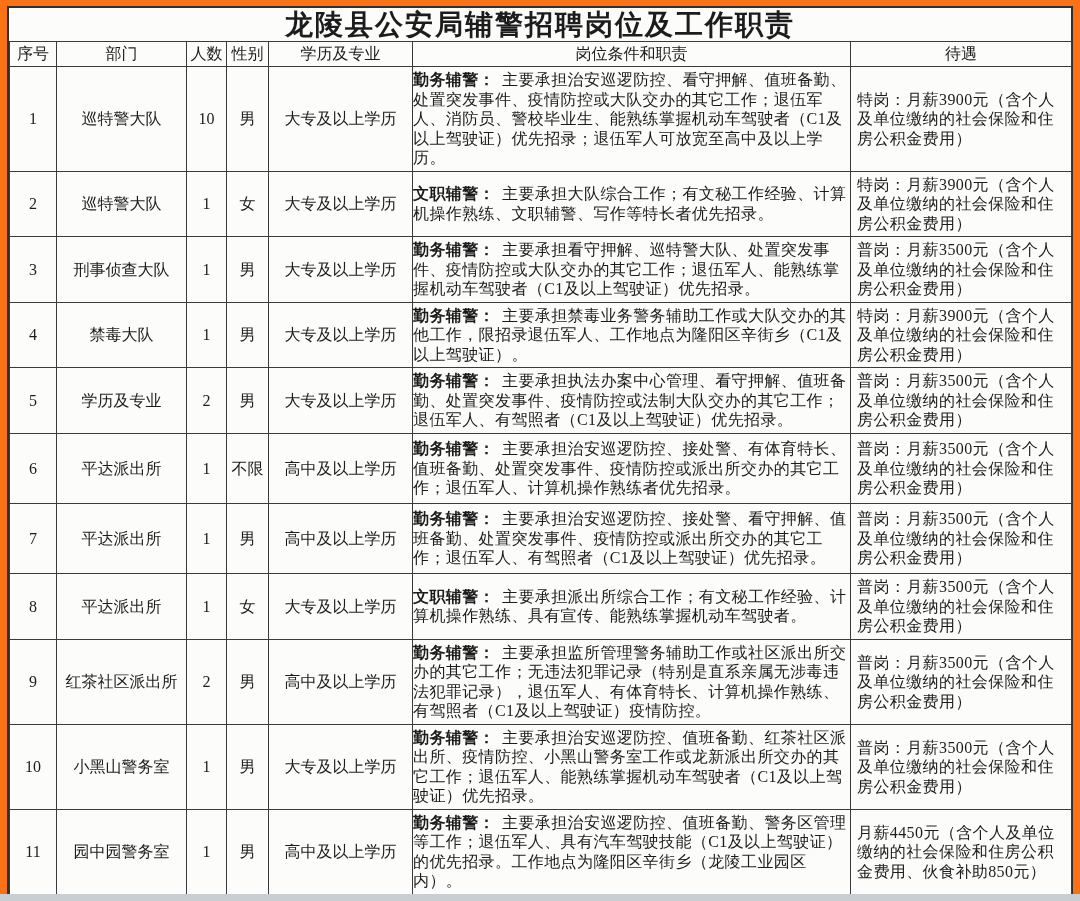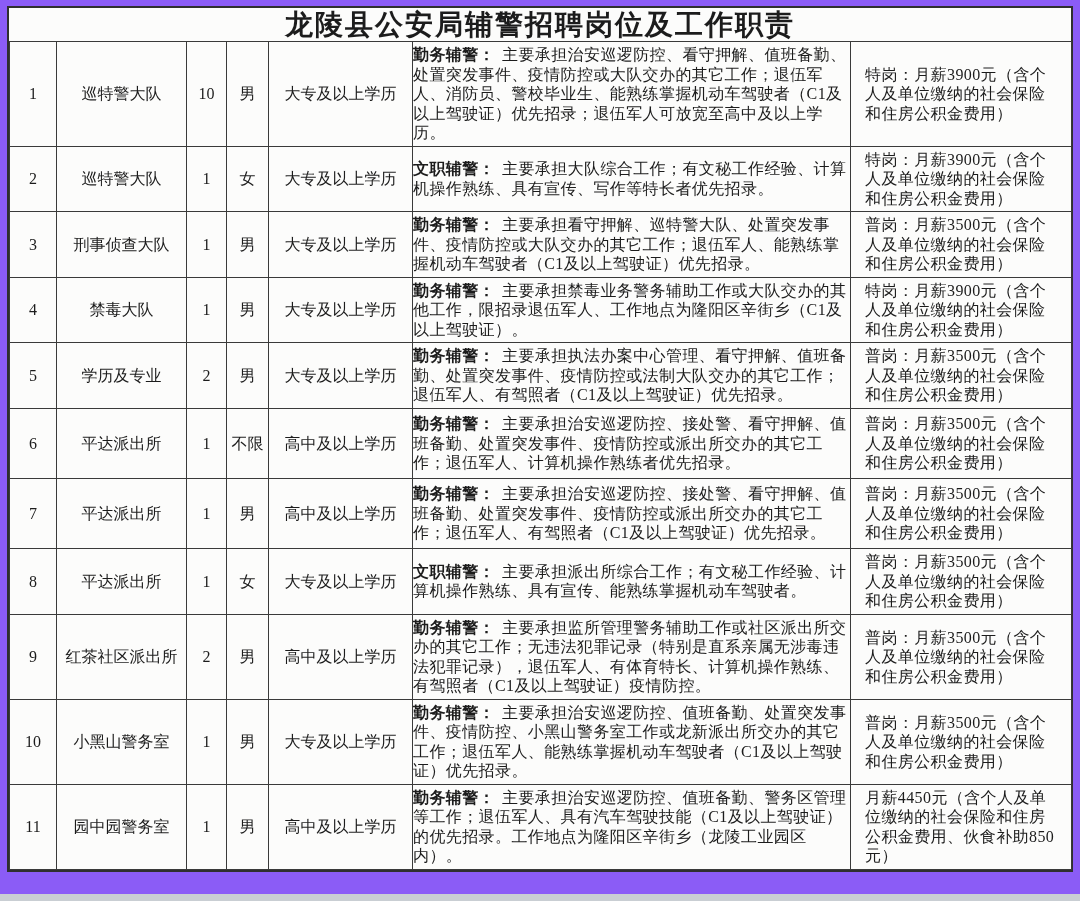--- a/index.html
+++ b/index.html
@@ -2,21 +2,21 @@
 <html><head>
 <meta charset="utf-8">
 <style>
   html,body{margin:0;padding:0;}
   body{
     width:1080px;height:901px;position:relative;overflow:hidden;
     background:#f3f3f1;
     font-family:"Liberation Serif","DejaVu Serif",serif;
     color:#1c1c1c;
   }
-  .paper{position:absolute;inset:0;background:#8b5cf6;}
+  .paper{position:absolute;inset:0;background:#f97316;}
   .bottom-strip{position:absolute;left:0;right:0;bottom:0;height:7px;background:#c9ced3;}
   .frame{
     width:1062px;margin:6px auto 0;border:2px solid #2f2f2f;background:#fcfcfb;
   }
   .doc-title{
     height:33px;line-height:33px;text-align:center;
     font-size:28px;font-weight:bold;letter-spacing:2px;
   }
   table{
     width:100%;border-collapse:collapse;table-layout:fixed;
@@ -24,57 +24,66 @@
   th,td{
     border:1px solid #3a3a3a;
     font-size:16px;line-height:1.22;
     padding:2px 4px;vertical-align:middle;
     overflow:hidden;
   }
   tr.head th{font-weight:400;text-align:center;padding:1px 2px;}
   td.c{text-align:center;}
   td.duty{text-align:left;padding:3px 0;letter-spacing:0.4px;}
   td.duty .dl{font-weight:bold;margin-right:7px;}
-  td.sal{text-align:left;padding:3px 14px;letter-spacing:0.4px;}
+  td.sal{text-align:left;padding:3px 6px;letter-spacing:0.4px;}
 </style>
 </head>
 <body>
 
 <div class="paper">
   <div class="frame">
     <div class="doc-title">龙陵县公安局辅警招聘岗位及工作职责</div>
     <table>
       <colgroup>
         <col style="width:47px">
           <col style="width:130px">
           <col style="width:40px">
         <col style="width:42px">
           <col style="width:144px">
           <col style="width:438px">
         <col style="width:221px">
       </colgroup>
       <tbody>
+          <tr class="head" style="height:25px">
+        <th>序号</th>
+        <th>部门</th>
+        <th>人数</th>
+        <th>性别</th>
+        <th>学历及专业</th>
+        <th>岗位条件和职责</th>
+        <th>待遇</th>
+      </tr>
 
       <tr style="height:103px">
         <td class="c">1</td>
         <td class="c">巡特警大队</td>
         <td class="c">10</td>
         <td class="c">男</td>
         <td class="c">大专及以上学历</td>
         <td class="duty"><span class="dl">勤务辅警：</span><span>主要承担治安巡逻防控、看守押解、值班备勤、处置突发事件、疫情防控或大队交办的其它工作；退伍军人、消防员、警校毕业生、能熟练掌握机动车驾驶者（C1及以上驾驶证）优先招录；退伍军人可放宽至高中及以上学历。</span></td>
         <td class="sal">特岗：月薪3900元（含个人及单位缴纳的社会保险和住房公积金费用）</td>
       </tr>
 
       <tr style="height:60px">
         <td class="c">2</td>
         <td class="c">巡特警大队</td>
         <td class="c">1</td>
         <td class="c">女</td>
         <td class="c">大专及以上学历</td>
-        <td class="duty"><span class="dl">文职辅警：</span><span>主要承担大队综合工作；有文秘工作经验、计算机操作熟练、具有宣传、写作等特长者优先招录。</span></td>
+        <td class="duty"><span class="dl">文职辅警：</span><span>主要承担大队综合工作；有文秘工作经验、计算机操作熟练、文职辅警、写作等特长者优先招录。</span></td>
         <td class="sal">特岗：月薪3900元（含个人及单位缴纳的社会保险和住房公积金费用）</td>
       </tr>
 
       <tr style="height:62px">
         <td class="c">3</td>
         <td class="c">刑事侦查大队</td>
         <td class="c">1</td>
         <td class="c">男</td>
         <td class="c">大专及以上学历</td>
         <td class="duty"><span class="dl">勤务辅警：</span><span>主要承担看守押解、巡特警大队、处置突发事件、疫情防控或大队交办的其它工作；退伍军人、能熟练掌握机动车驾驶者（C1及以上驾驶证）优先招录。</span></td>
@@ -100,21 +109,21 @@
         <td class="duty"><span class="dl">勤务辅警：</span><span>主要承担执法办案中心管理、看守押解、值班备勤、处置突发事件、疫情防控或法制大队交办的其它工作；退伍军人、有驾照者（C1及以上驾驶证）优先招录。</span></td>
         <td class="sal">普岗：月薪3500元（含个人及单位缴纳的社会保险和住房公积金费用）</td>
       </tr>
 
       <tr style="height:70px">
         <td class="c">6</td>
         <td class="c">平达派出所</td>
         <td class="c">1</td>
         <td class="c">不限</td>
         <td class="c">高中及以上学历</td>
-        <td class="duty"><span class="dl">勤务辅警：</span><span>主要承担治安巡逻防控、接处警、看守押解、值班备勤、处置突发事件、疫情防控或派出所交办的其它工作；退伍军人、计算机操作熟练者优先招录。</span></td>
+        <td class="duty"><span class="dl">勤务辅警：</span><span>主要承担治安巡逻防控、接处警、有体育特长、值班备勤、处置突发事件、疫情防控或派出所交办的其它工作；退伍军人、计算机操作熟练者优先招录。</span></td>
         <td class="sal">普岗：月薪3500元（含个人及单位缴纳的社会保险和住房公积金费用）</td>
       </tr>
 
       <tr style="height:70px">
         <td class="c">7</td>
         <td class="c">平达派出所</td>
         <td class="c">1</td>
         <td class="c">男</td>
         <td class="c">高中及以上学历</td>
         <td class="duty"><span class="dl">勤务辅警：</span><span>主要承担治安巡逻防控、接处警、看守押解、值班备勤、处置突发事件、疫情防控或派出所交办的其它工作；退伍军人、有驾照者（C1及以上驾驶证）优先招录。</span></td>
@@ -140,21 +149,21 @@
         <td class="duty"><span class="dl">勤务辅警：</span><span>主要承担监所管理警务辅助工作或社区派出所交办的其它工作；无违法犯罪记录（特别是直系亲属无涉毒违法犯罪记录），退伍军人、有体育特长、计算机操作熟练、有驾照者（C1及以上驾驶证）疫情防控。</span></td>
         <td class="sal">普岗：月薪3500元（含个人及单位缴纳的社会保险和住房公积金费用）</td>
       </tr>
 
       <tr style="height:80px">
         <td class="c">10</td>
         <td class="c">小黑山警务室</td>
         <td class="c">1</td>
         <td class="c">男</td>
         <td class="c">大专及以上学历</td>
-        <td class="duty"><span class="dl">勤务辅警：</span><span>主要承担治安巡逻防控、值班备勤、处置突发事件、疫情防控、小黑山警务室工作或龙新派出所交办的其它工作；退伍军人、能熟练掌握机动车驾驶者（C1及以上驾驶证）优先招录。</span></td>
+        <td class="duty"><span class="dl">勤务辅警：</span><span>主要承担治安巡逻防控、值班备勤、红茶社区派出所、疫情防控、小黑山警务室工作或龙新派出所交办的其它工作；退伍军人、能熟练掌握机动车驾驶者（C1及以上驾驶证）优先招录。</span></td>
         <td class="sal">普岗：月薪3500元（含个人及单位缴纳的社会保险和住房公积金费用）</td>
       </tr>
 
       <tr style="height:80px">
         <td class="c">11</td>
         <td class="c">园中园警务室</td>
         <td class="c">1</td>
         <td class="c">男</td>
         <td class="c">高中及以上学历</td>
         <td class="duty"><span class="dl">勤务辅警：</span><span>主要承担治安巡逻防控、值班备勤、警务区管理等工作；退伍军人、具有汽车驾驶技能（C1及以上驾驶证）的优先招录。工作地点为隆阳区辛街乡（龙陵工业园区内）。</span></td>

